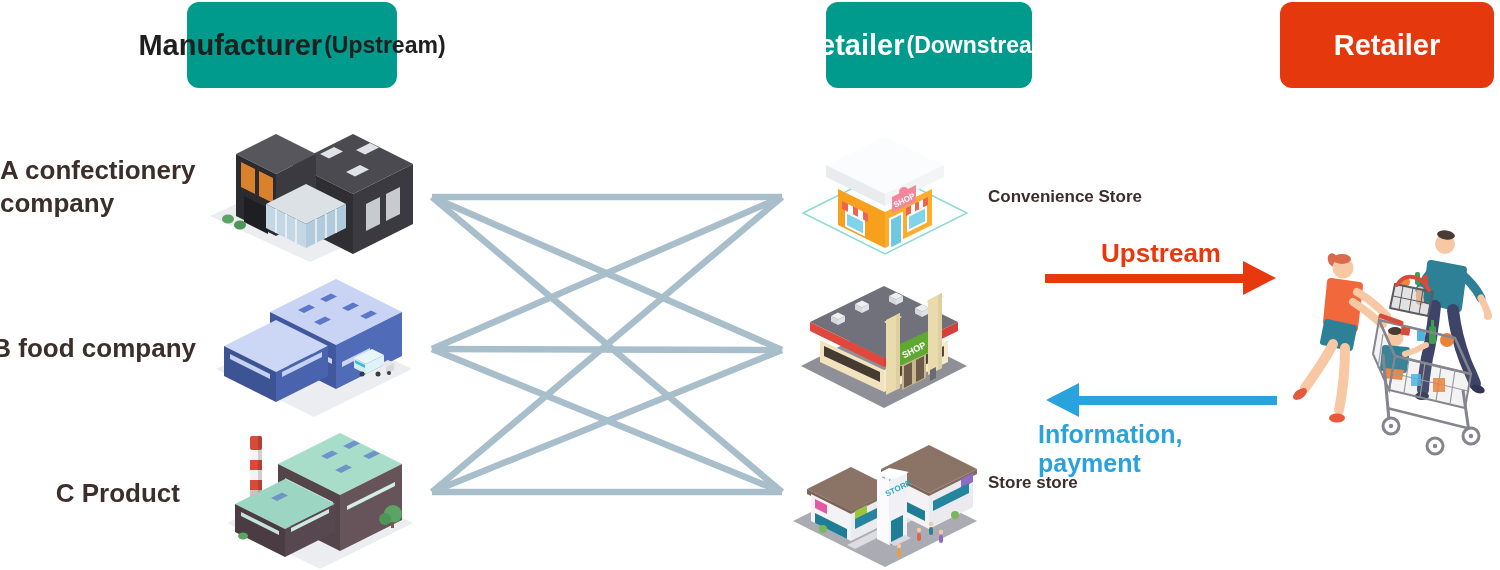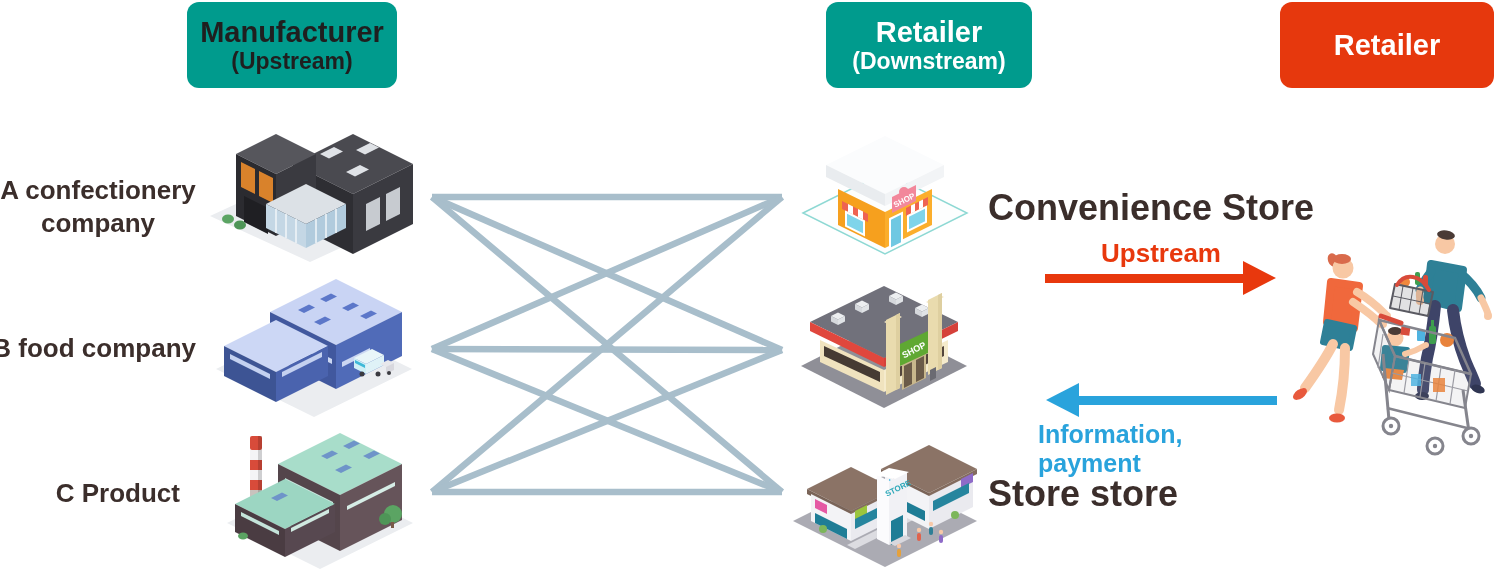--- a/index.html
+++ b/index.html
@@ -1,34 +1,34 @@
 <!DOCTYPE html>
 <html><head>
 <meta charset="utf-8">
 <style>
   html,body{margin:0;padding:0;background:#fff;}
   #canvas{
     position:relative;width:1500px;height:570px;overflow:hidden;background:#ffffff;
     font-family:"Liberation Sans", sans-serif;font-weight:700;
   }
   #network-svg{position:absolute;left:0;top:0;width:1500px;height:570px;pointer-events:none;}
-  .badge{position:absolute;top:2px;height:86px;border-radius:12px;display:flex;flex-direction:column;
+  .badge{position:absolute;top:2px;height:86px;border-radius:12px;display:flex;flex-direction:row;
          align-items:center;justify-content:center;gap:2px;text-align:left;}
   .badge-teal{background:#009B8D;}
   .badge-red{background:#E6380D;}
   #badge-manufacturer{left:187px;width:210px;color:#1F1F1F;}
   #badge-retailer{left:826px;width:206px;color:#FFFFFF;}
   #badge-consumer{left:1280px;width:214px;color:#FFFFFF;}
   .badge-title{font-size:29px;line-height:1.05;}
   .badge-sub{font-size:23px;line-height:1.05;}
   .side-label{position:absolute;color:#3B2E2B;font-size:26px;line-height:1.25;}
-  #label-a{left:0;top:174px;width:196px;text-align:center;}
+  #label-a{left:0;top:154px;width:196px;text-align:left;}
   #label-b{left:0;top:332px;width:196px;text-align:right;white-space:nowrap;direction:rtl;}
   #label-c{left:0;top:477px;width:180px;text-align:right;}
-  .retail-label{position:absolute;color:#3B2E2B;font-size:36px;white-space:nowrap;}
+  .retail-label{position:absolute;color:#3B2E2B;font-size:17px;white-space:nowrap;}
   #label-conv{left:988px;top:187px;}
   #label-super{left:988px;top:333px;}
   #label-drug{left:988px;top:473px;}
   .illu{position:absolute;}
   #illu-factory-a{left:208px;top:116px;}
   #illu-factory-b{left:214px;top:270px;}
   #illu-brewery{left:225px;top:420px;}
   #illu-conv{left:800px;top:115px;}
   #illu-super{left:798px;top:266px;}
   #illu-drug{left:793px;top:417px;}

